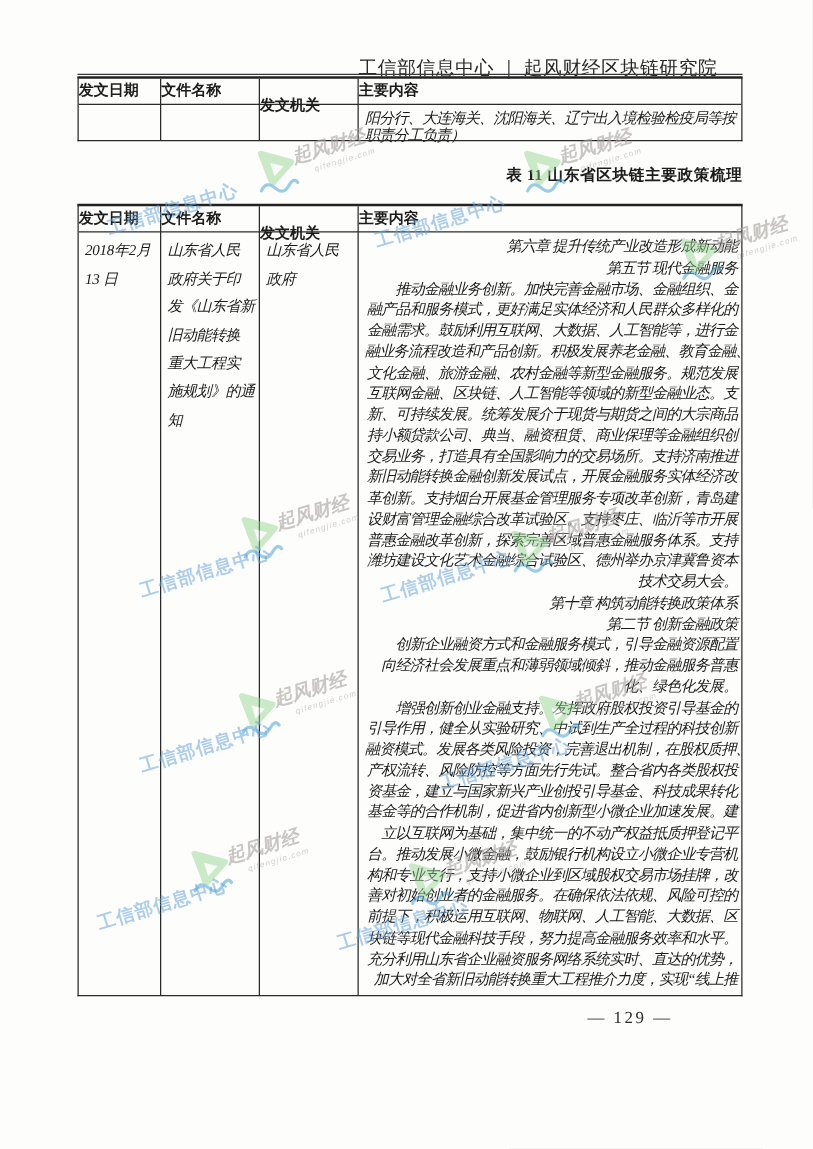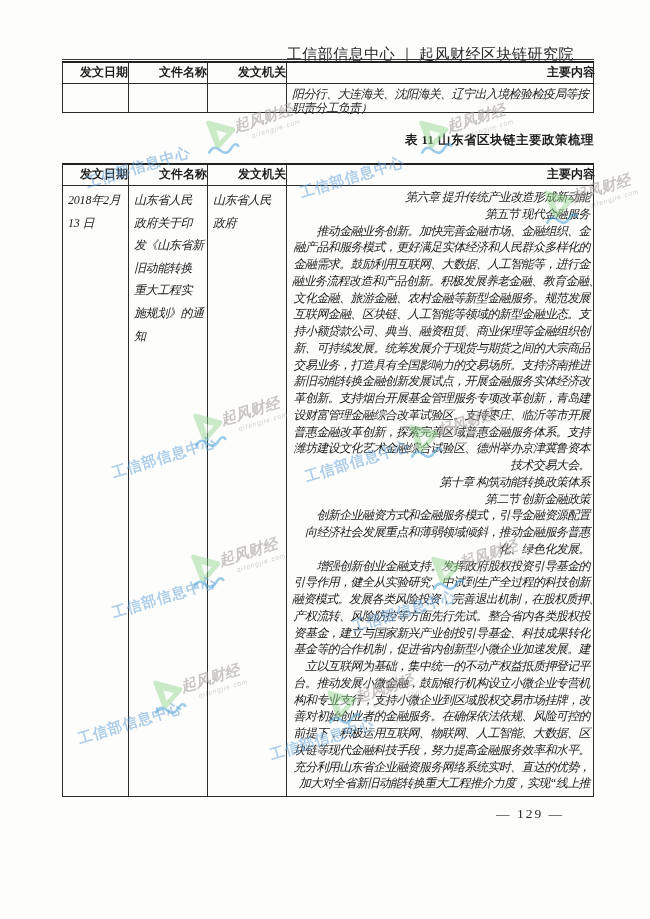--- a/index.html
+++ b/index.html
@@ -17,39 +17,39 @@
   }
   .header-rule{position:absolute;left:62px;top:59px;width:532px;height:1px;background:#3a3a3a;}
   
   .tbl{position:absolute;left:62px;width:532px;border:1px solid #2b2b2b;border-top:2px solid #222;box-sizing:border-box;}
   .tbl-1{top:61px;height:52px;}
   .tbl-2{top:163px;height:634px;}
   .vline{position:absolute;top:0;bottom:0;width:1px;background:#2b2b2b;}
   .v1{left:65px;} .v2{left:144px;} .v3{left:223px;}
   .hline{position:absolute;left:0;right:0;top:20px;height:1px;background:#2b2b2b;}
   .hcell{
-    position:absolute;top:0;height:20px;line-height:19px;text-align:right;
+    position:absolute;top:0;height:20px;line-height:19px;text-align:left;
     font-weight:700;font-size:12px;color:#1c1c1c;letter-spacing:0;
   }
-  .hc1{left:0;width:65px;} .hc2{left:66px;width:78px;} .hc3{left:145px;width:78px;} .hc4{left:224px;width:308px;}
+  .hc1{left:0;width:65px;} .hc2{left:66px;width:78px;} .hc3{left:145px;width:78px;margin-top:12px;} .hc4{left:224px;width:308px;}
   .cell-lines{position:absolute;font-size:12px;color:#1a1a1a;}
   .t1-content{left:229px;top:24px;width:300px;line-height:14px;letter-spacing:-0.6px;}
   .c-date{left:5px;top:24px;width:60px;line-height:22.6px;letter-spacing:-0.2px;}
   .c-file{left:71px;top:24px;width:74px;line-height:22.6px;letter-spacing:-0.4px;}
   .c-agency{left:150px;top:24px;width:74px;line-height:22.6px;letter-spacing:-0.4px;}
   .c-main{left:229px;top:24px;width:298px;line-height:16.75px;letter-spacing:-0.6px;text-align:right;}
   .c-main .line.indent{text-indent:2em;}
   .line{white-space:nowrap;font-style:italic;}
   
   .table-title{
     position:absolute;left:62px;top:132px;width:532px;text-align:right;
     font-size:12.5px;font-weight:700;color:#1c1c1c;letter-spacing:.5px;
   }
   .page-number{
-    position:absolute;left:470px;top:806px;width:120px;text-align:center;
+    position:absolute;left:470px;top:806px;width:120px;text-align:left;
     font-size:13.5px;color:#2a2a2a;letter-spacing:2px;white-space:nowrap;
   }
   
   .wm-layer{position:absolute;inset:0;pointer-events:none;z-index:5;}
   .wm-pair{position:absolute;width:120px;height:60px;}
   .wm-logo{position:absolute;left:0;top:8px;transform:rotate(-8deg);opacity:.55;}
   .wm-brand{
     position:absolute;left:30px;top:0;transform:rotate(-17deg);
     font-family:"Liberation Sans","DejaVu Sans",sans-serif;
     font-weight:700;font-style:italic;font-size:15px;color:#a5a19c;opacity:.6;
@@ -116,22 +116,22 @@
       </div>
     <div class="cell-lines c-main" id="c-main">
         <div class="line indent">第六章  提升传统产业改造形成新动能</div>
         <div class="line indent">第五节  现代金融服务</div>
         <div class="line indent">推动金融业务创新。加快完善金融市场、金融组织、金</div>
         <div class="line">融产品和服务模式，更好满足实体经济和人民群众多样化的</div>
         <div class="line">金融需求。鼓励利用互联网、大数据、人工智能等，进行金</div>
         <div class="line">融业务流程改造和产品创新。积极发展养老金融、教育金融、</div>
         <div class="line">文化金融、旅游金融、农村金融等新型金融服务。规范发展</div>
         <div class="line">互联网金融、区块链、人工智能等领域的新型金融业态。支</div>
+        <div class="line">新、可持续发展。统筹发展介于现货与期货之间的大宗商品</div>
         <div class="line">持小额贷款公司、典当、融资租赁、商业保理等金融组织创</div>
-        <div class="line">新、可持续发展。统筹发展介于现货与期货之间的大宗商品</div>
         <div class="line">交易业务，打造具有全国影响力的交易场所。支持济南推进</div>
         <div class="line">新旧动能转换金融创新发展试点，开展金融服务实体经济改</div>
         <div class="line">革创新。支持烟台开展基金管理服务专项改革创新，青岛建</div>
         <div class="line">设财富管理金融综合改革试验区。支持枣庄、临沂等市开展</div>
         <div class="line">普惠金融改革创新，探索完善区域普惠金融服务体系。支持</div>
         <div class="line">潍坊建设文化艺术金融综合试验区、德州举办京津冀鲁资本</div>
         <div class="line">技术交易大会。</div>
         <div class="line indent">第十章  构筑动能转换政策体系</div>
         <div class="line indent">第二节  创新金融政策</div>
         <div class="line indent">创新企业融资方式和金融服务模式，引导金融资源配置</div>

